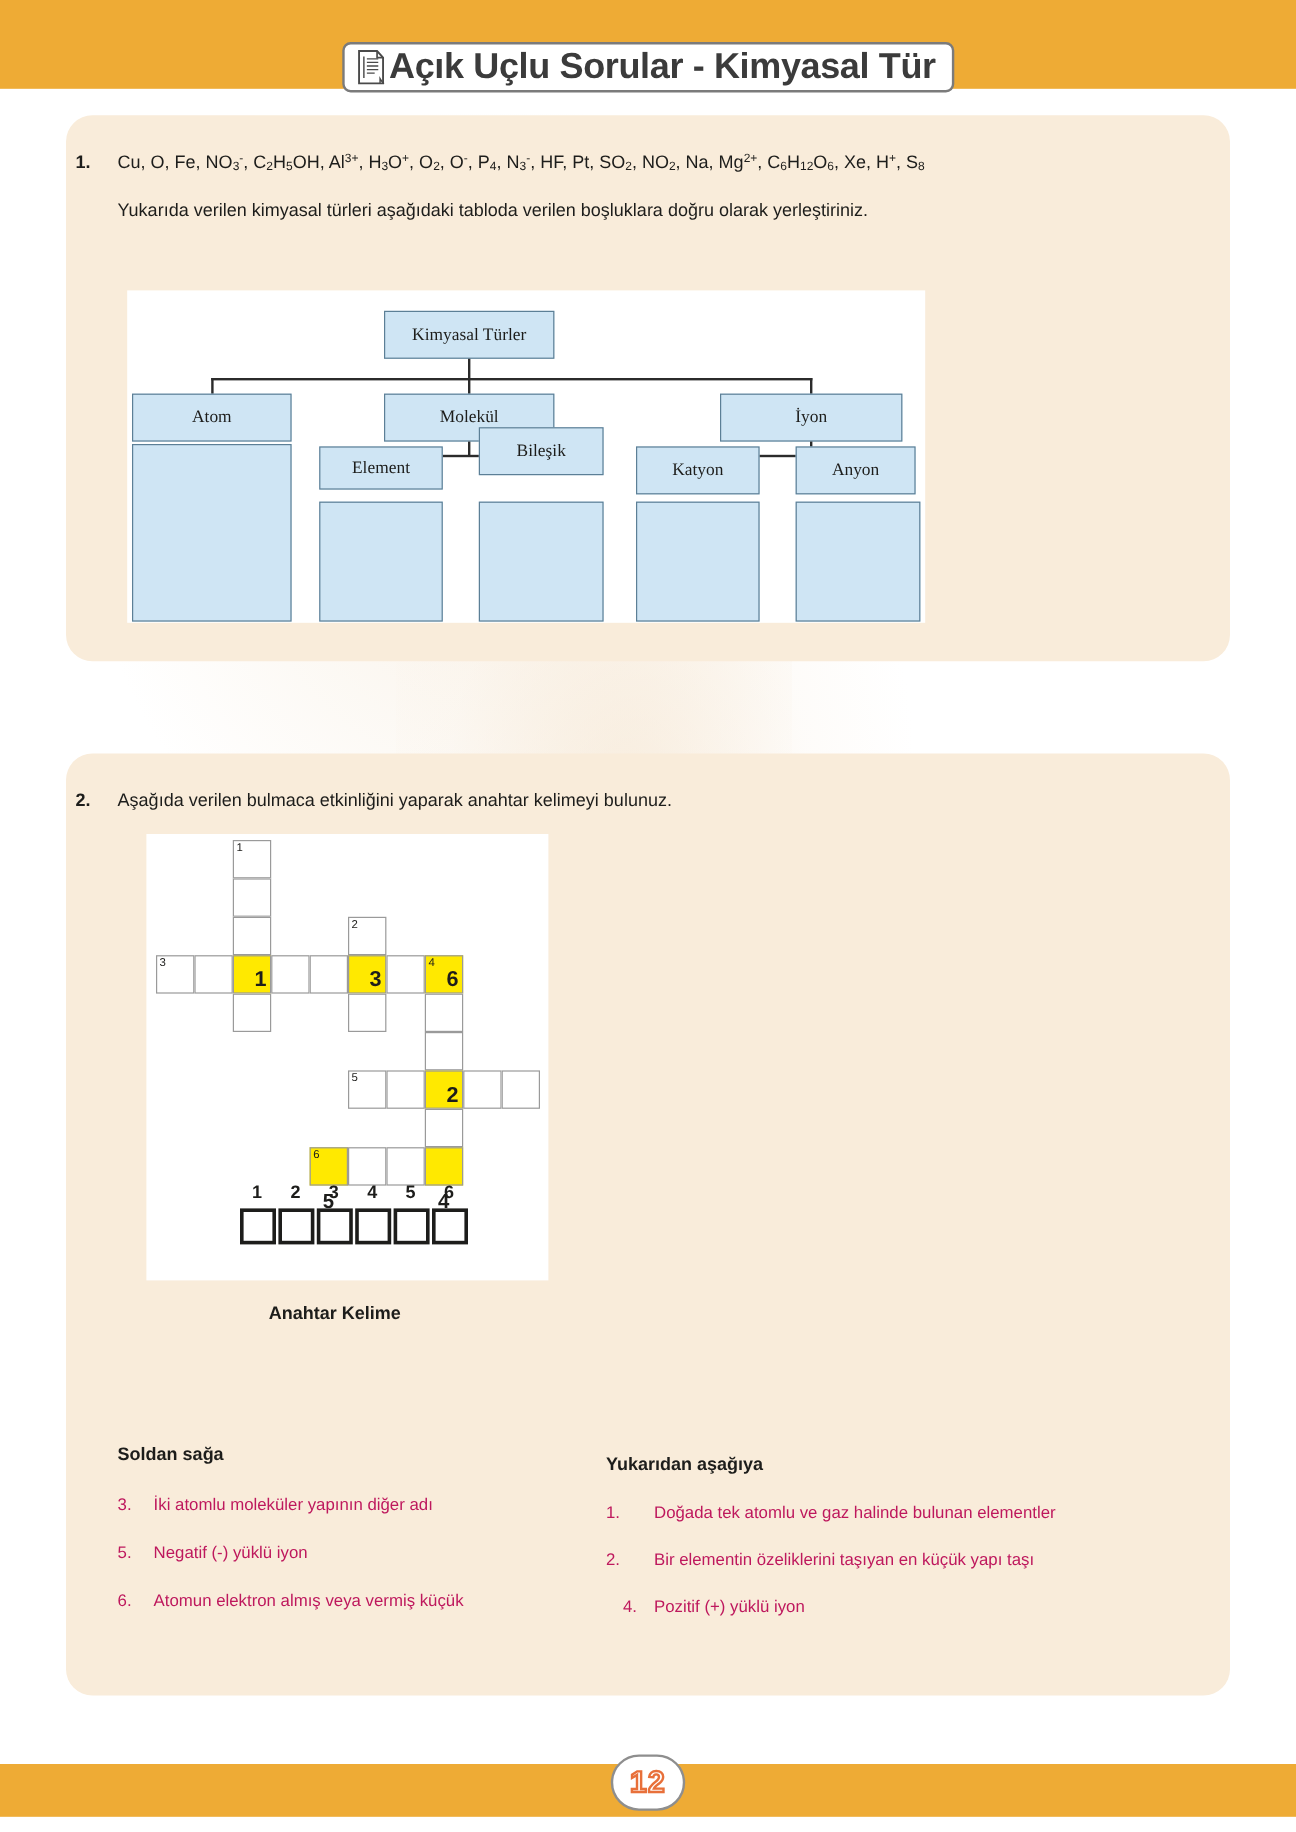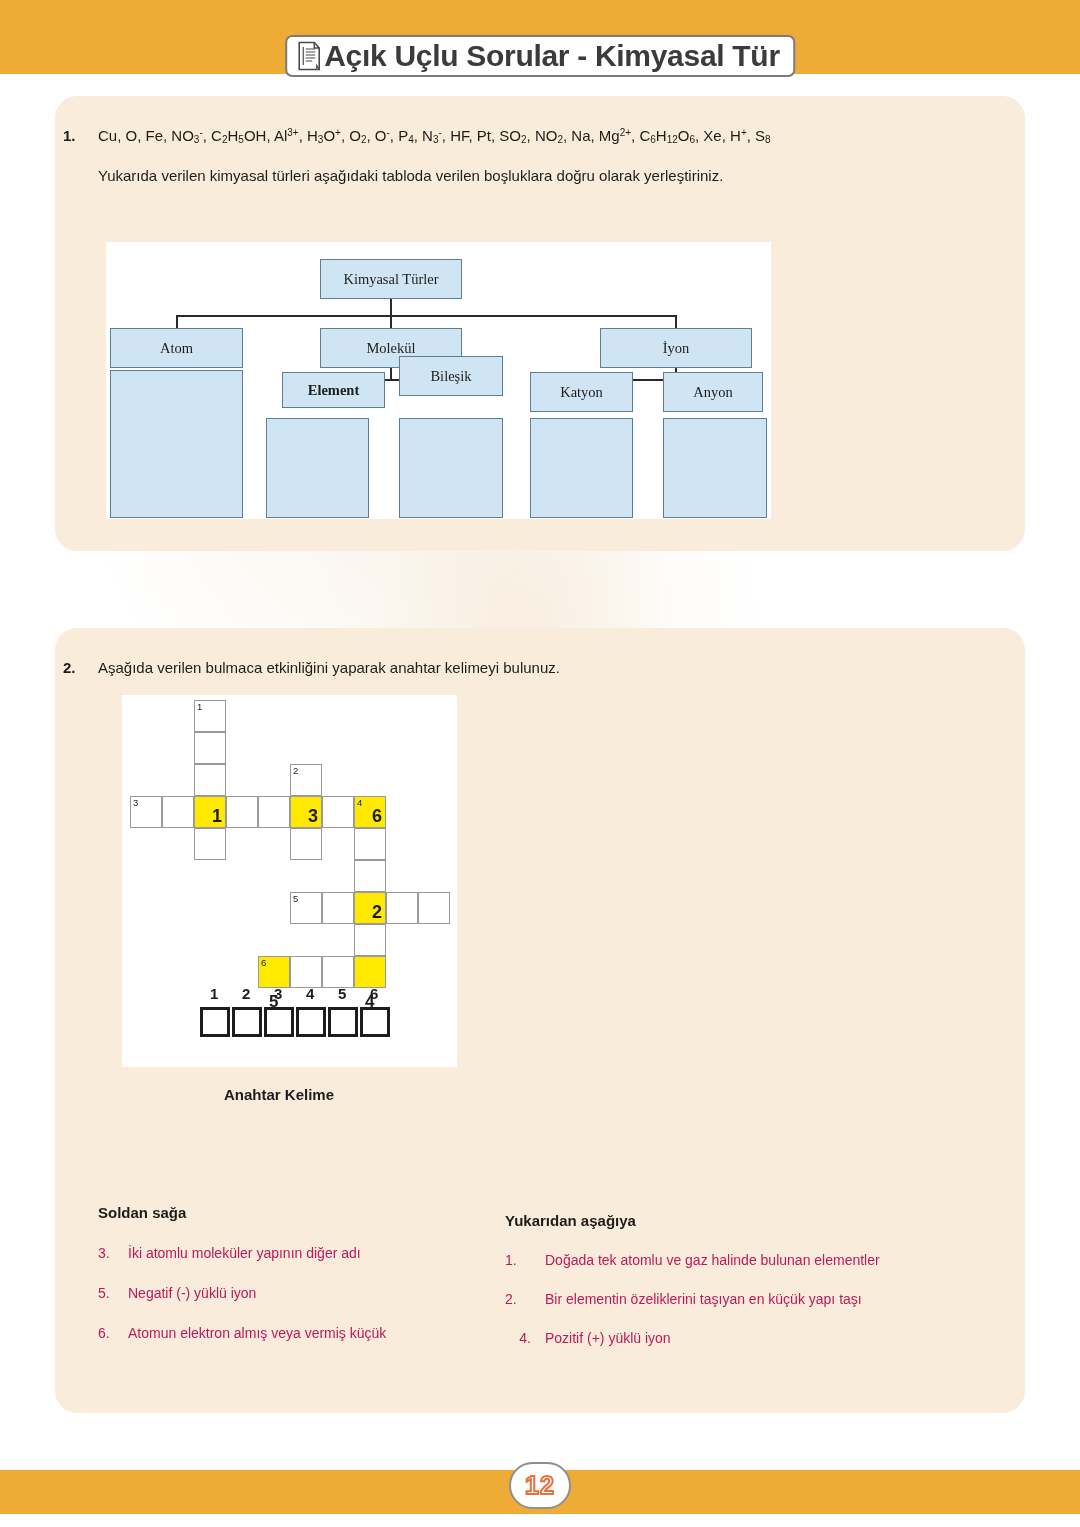--- a/index.html
+++ b/index.html
@@ -204,21 +204,21 @@
   <div class="dg-line" style="left:284px; top:126px; width:2px; height:12px;"></div>
   <div class="dg-line" style="left:210px; top:137px; width:148px; height:2px;"></div>
   <div class="dg-line" style="left:210px; top:137px; width:2px; height:13px;"></div>
   <div class="dg-line" style="left:356px; top:137px; width:2px; height:13px;"></div>
 
   <div class="dg-line" style="left:569px; top:126px; width:2px; height:12px;"></div>
   <div class="dg-line" style="left:494px; top:137px; width:150px; height:2px;"></div>
   <div class="dg-line" style="left:494px; top:137px; width:2px; height:13px;"></div>
   <div class="dg-line" style="left:642px; top:137px; width:2px; height:13px;"></div>
 
-  <div class="dg-box" style="left:176px; top:130px; width:103px; height:36px;font-weight:bold;">Element</div>
+  <div class="dg-box" style="left:160px; top:130px; width:103px; height:36px;">Element</div>
   <div class="dg-box" style="left:293px; top:114px; width:104px; height:40px;">Bileşik</div>
   <div class="dg-box" style="left:424px; top:130px; width:103px; height:40px;">Katyon</div>
   <div class="dg-box" style="left:557px; top:130px; width:100px; height:40px;">Anyon</div>
 
   <div class="dg-empty" style="left:4px; top:128px; width:133px; height:148px;"></div>
   <div class="dg-empty" style="left:160px; top:176px; width:103px; height:100px;"></div>
   <div class="dg-empty" style="left:293px; top:176px; width:104px; height:100px;"></div>
   <div class="dg-empty" style="left:424px; top:176px; width:103px; height:100px;"></div>
   <div class="dg-empty" style="left:557px; top:176px; width:104px; height:100px;"></div>
 </div>

